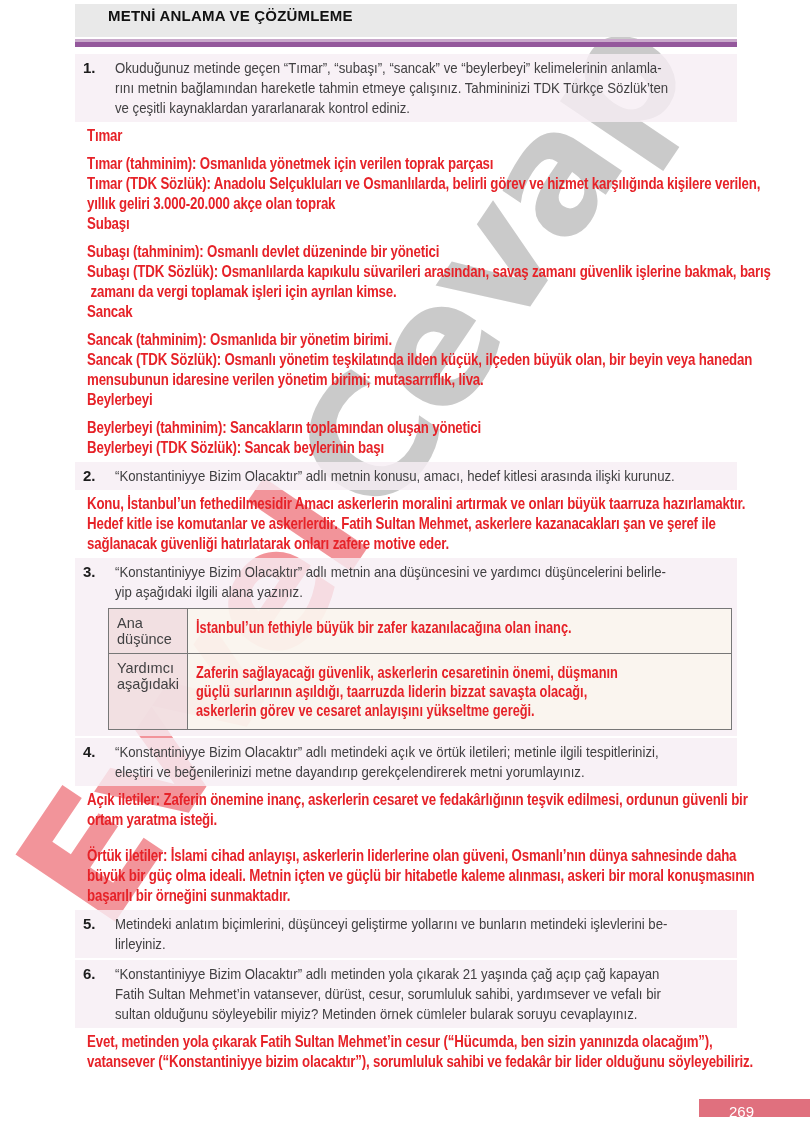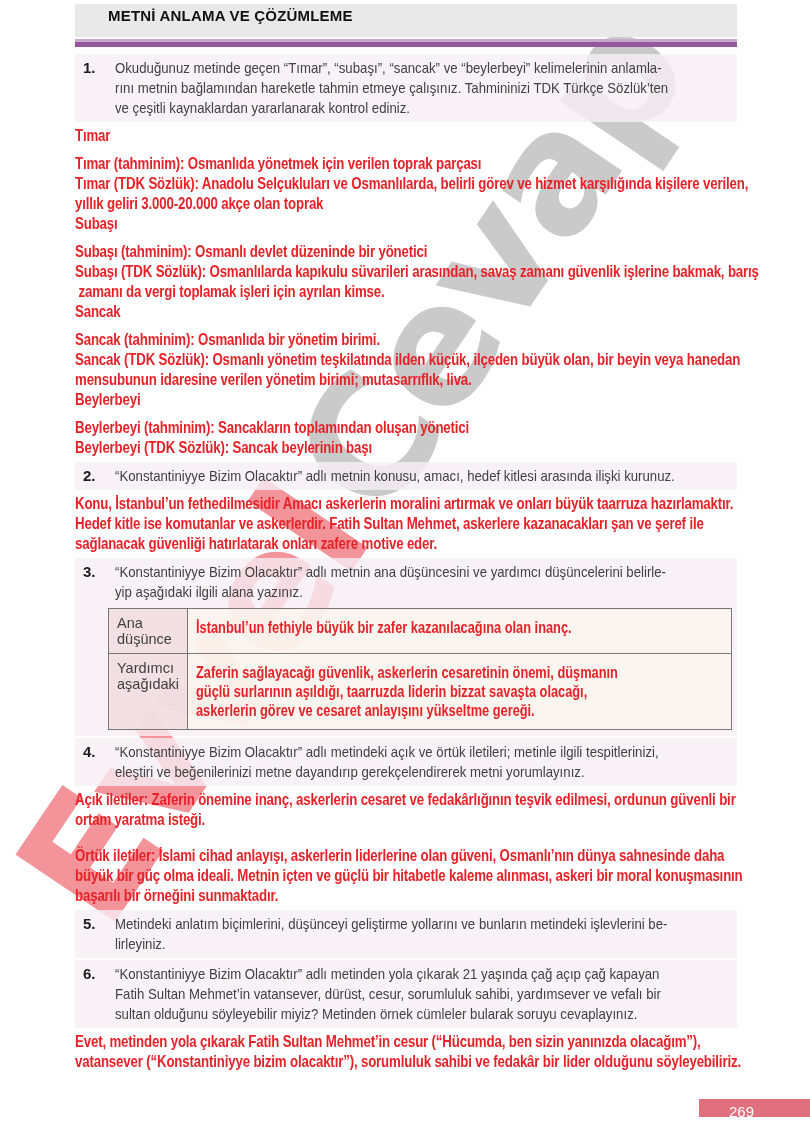--- a/index.html
+++ b/index.html
@@ -38,21 +38,21 @@
   .qrow{display:flex;align-items:flex-start;}
   .qnum{
     width:24px;margin-right:8px;font-weight:bold;font-size:15px;
     line-height:20px;color:#1c1c1c;flex:none;
   }
   .qtext{flex:1;min-width:0;}
   .qtext .ln{
     font-size:15px;line-height:20px;color:#414042;white-space:pre;
     transform:scaleX(0.88);transform-origin:0 0;
   }
-  .ans{margin:4px 0;position:relative;}
+  .ans{margin:4px 12px;position:relative;}
   .ans .ln{
     font-weight:bold;font-size:17px;line-height:20px;color:#e62228;
     white-space:pre;transform:scaleX(0.78);transform-origin:0 0;
     letter-spacing:-0.2px;
   }
   .ans .ln:empty{height:8px;}
   
   table.anstable{
     border-collapse:collapse;margin:6px 0 2px 25px;width:615px;
     background:transparent;

